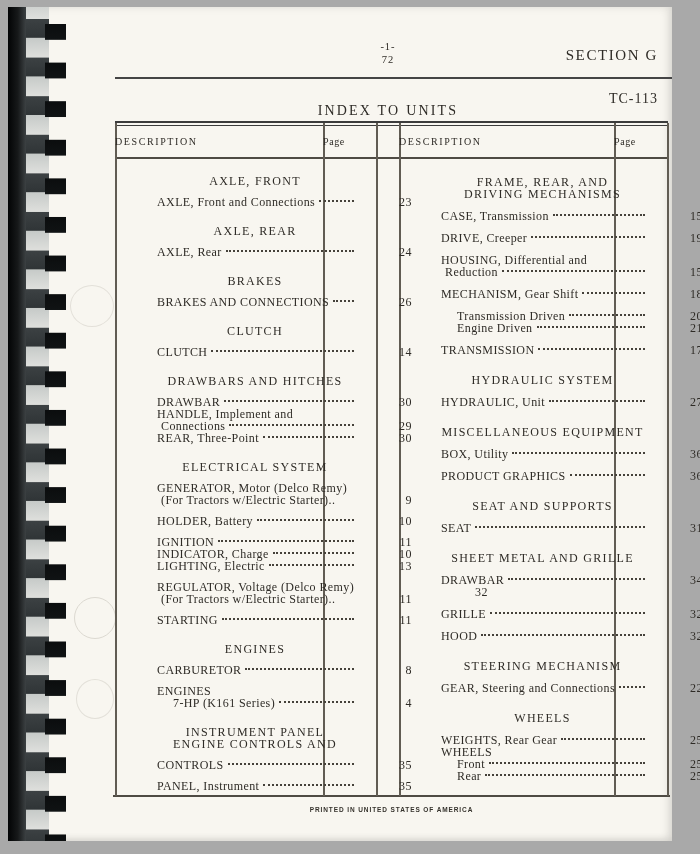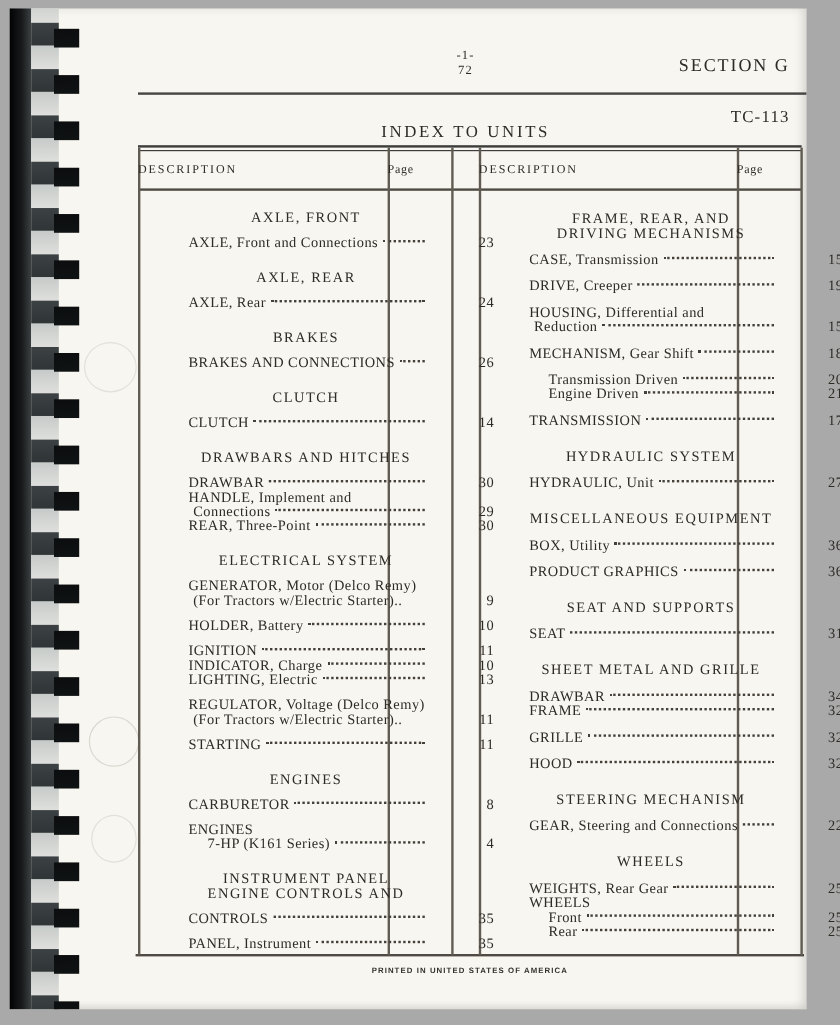--- a/index.html
+++ b/index.html
@@ -445,24 +445,20 @@
       </div>
       <div class="group">
         <div class="row">
           <div class="desc">
             <span class="txt">DRAWBAR</span>
             <span class="leader"></span>
           </div>
           <div class="pg">34</div>
         </div>
         <div class="row">
-          <div class="desc">
-            <span class="txt">FRAME</span>
-            <span class="leader"></span>
-          </div>
           <div class="pg">32</div>
         </div>
       </div>
       <div class="group">
         <div class="row">
           <div class="desc">
             <span class="txt">GRILLE</span>
             <span class="leader"></span>
           </div>
           <div class="pg">32</div>

